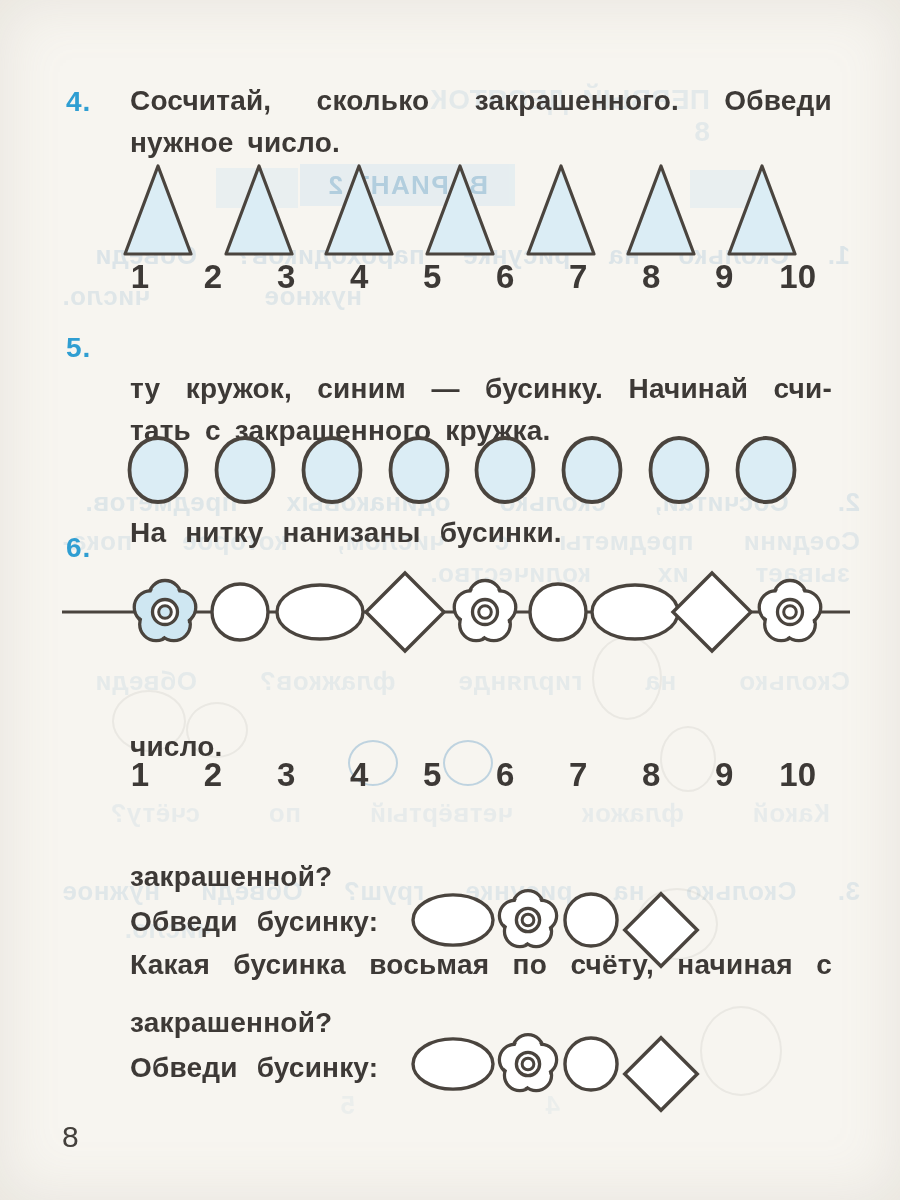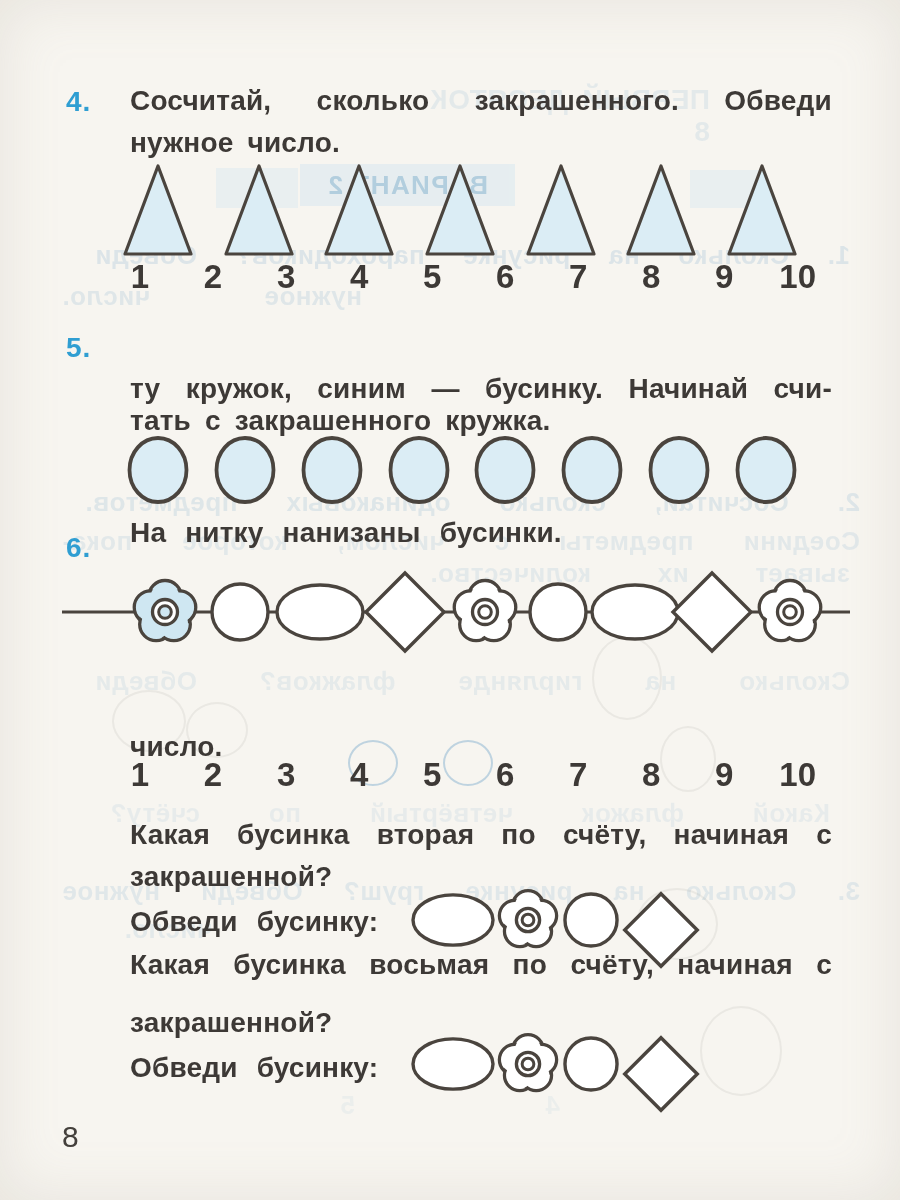--- a/index.html
+++ b/index.html
@@ -115,21 +115,21 @@
       <span>5</span>
       <span>6</span>
       <span>7</span>
       <span>8</span>
       <span>9</span>
       <span>10</span>
     </div>
 
   <div class="tasknum" style="top:332px">5.</div>
   <div class="txt just" style="top:372px">ту кружок, синим — бусинку. Начинай счи-</div>
-  <div class="txt" style="top:404px">тать с закрашенного кружка.</div>
+  <div class="txt" style="top:414px">тать с закрашенного кружка.</div>
   <div id="circles" class="shape-row">
       <svg width="64" height="72" viewBox="0 0 64 72">
         <ellipse cx="32" cy="36" rx="28.5" ry="32" fill="#dbedf5" stroke="#4a443e" stroke-width="3.8"></ellipse>
       </svg>
       <svg width="64" height="72" viewBox="0 0 64 72">
         <ellipse cx="32" cy="36" rx="28.5" ry="32" fill="#dbedf5" stroke="#4a443e" stroke-width="3.8"></ellipse>
       </svg>
       <svg width="64" height="72" viewBox="0 0 64 72">
         <ellipse cx="32" cy="36" rx="28.5" ry="32" fill="#dbedf5" stroke="#4a443e" stroke-width="3.8"></ellipse>
       </svg>
@@ -226,21 +226,20 @@
       <span>3</span>
       <span>4</span>
       <span>5</span>
       <span>6</span>
       <span>7</span>
       <span>8</span>
       <span>9</span>
       <span>10</span>
     </div>
 
-  <div class="txt just" style="top:818px">Какая бусинка вторая по счёту, начиная с</div>
   <div class="txt" style="top:860px">закрашенной?</div>
   <div class="txt ws10" style="top:905px">Обведи бусинку:</div>
   <svg class="opt-svg" style="top:878px" width="300" height="96" viewBox="0 0 300 96">
       <g>
         <ellipse cx="45" cy="42" rx="39.99" ry="25.110000000000003" fill="#fff" stroke="#4a443e" stroke-width="3.4"></ellipse>
       </g>
       <g>
         <circle cx="120" cy="28.049999999999997" r="15.345" fill="#ffffff" stroke="#4a443e" stroke-width="3.3"></circle>
         <circle cx="106.73276159768261" cy="37.68921292846948" r="15.345" fill="#ffffff" stroke="#4a443e" stroke-width="3.3"></circle>
         <circle cx="111.80039573052" cy="53.285787071530514" r="15.345" fill="#ffffff" stroke="#4a443e" stroke-width="3.3"></circle>

